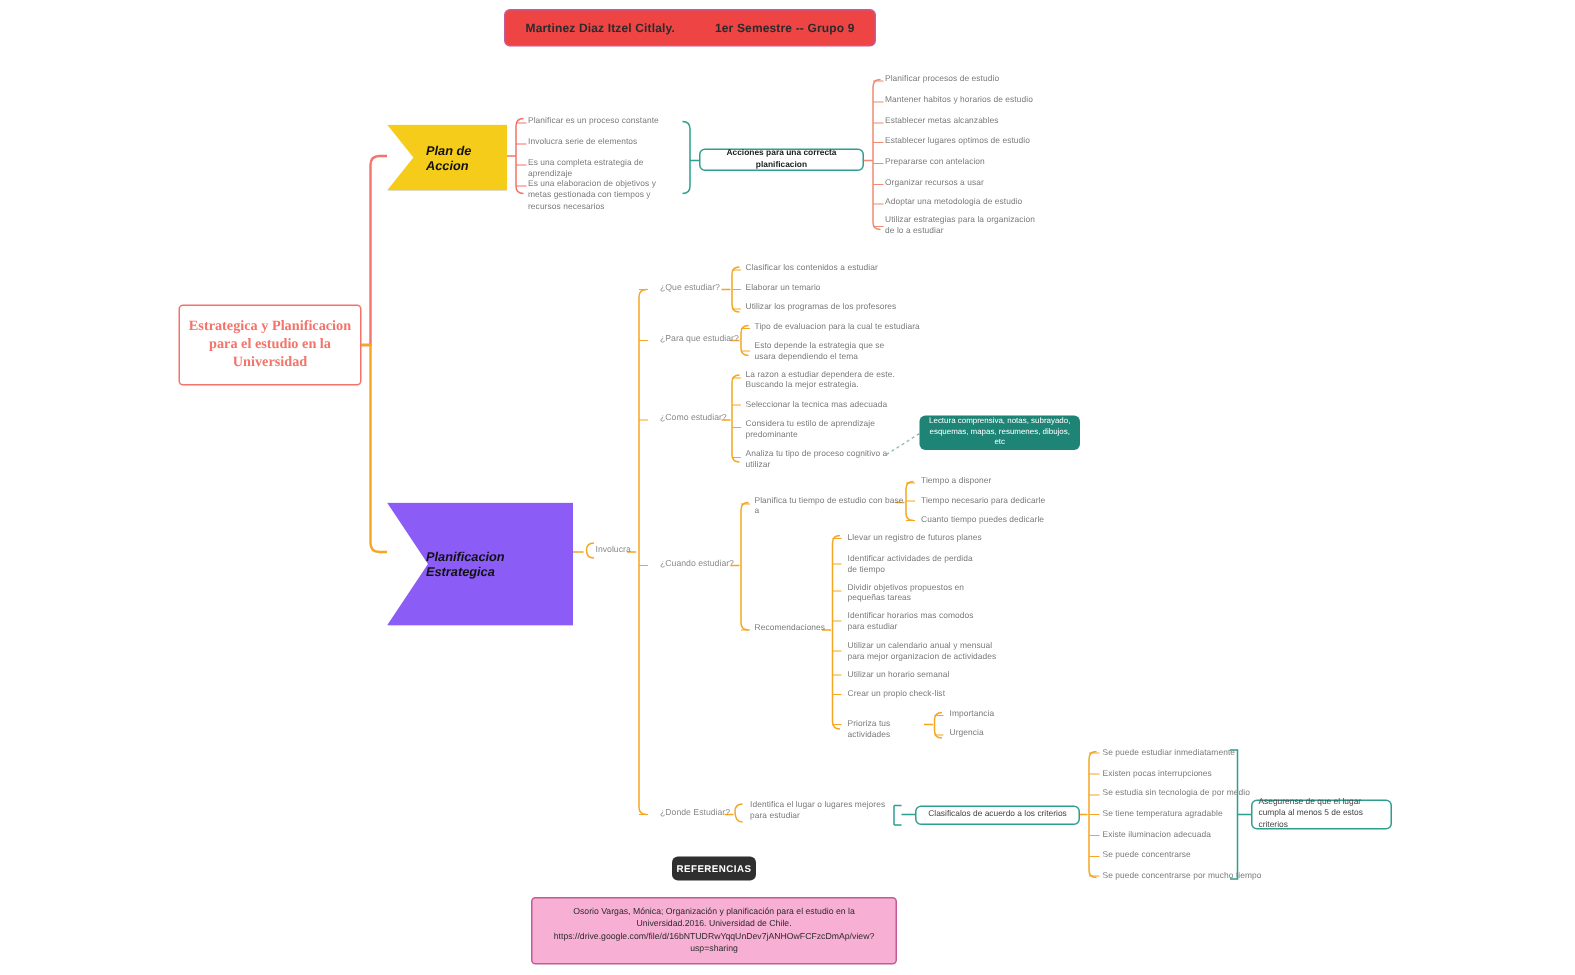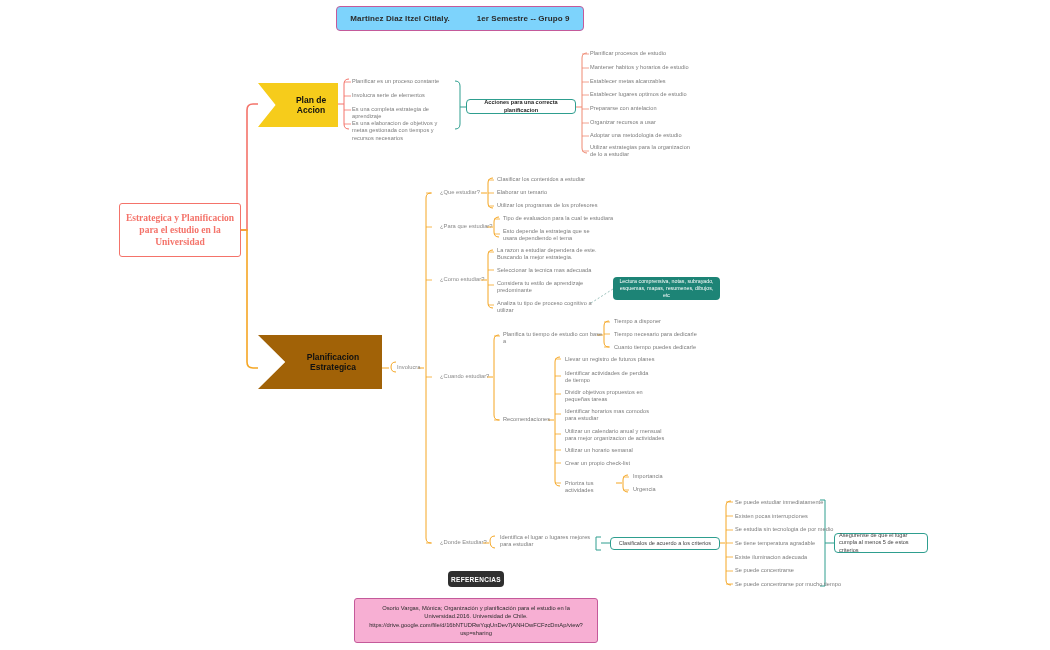--- a/index.html
+++ b/index.html
@@ -7,51 +7,52 @@
     width:1050px;height:650px;background:#ffffff;
     font-family:"Liberation Sans","DejaVu Sans",sans-serif;
     position:relative;overflow:hidden;
     -webkit-font-smoothing:antialiased;
   }
   .abs{position:absolute;}
 
   
   #header-banner{
     left:336px;top:6px;width:246px;height:23px;
-    background:#7dd3fc;border:1px solid #c45a9a;border-radius:4px;
+    background:#ef4444;border:1px solid #c45a9a;border-radius:4px;
     display:flex;align-items:center;justify-content:space-around;
     font-size:8px;font-weight:bold;color:#2b2b2b;letter-spacing:.1px;
   }
   #header-banner span{white-space:nowrap;}
 
   
   #central-node{
     left:119px;top:203px;width:122px;height:54px;
     border:1.4px solid #f4736a;border-radius:3px;background:#fff;
     display:flex;align-items:center;justify-content:center;text-align:center;
     font-family:"Liberation Serif","DejaVu Serif",serif;
     font-weight:bold;font-size:9.5px;line-height:12px;color:#f4736a;
     padding:0 4px;box-sizing:border-box;
   }
 
   
   .chevron{
     display:flex;align-items:center;justify-content:center;
-    font-size:8.5px;font-weight:bold;color:#111;text-align:center;
+    font-size:8.5px;font-weight:bold;color:#111;text-align:left;
     box-sizing:border-box;padding-left:26px;
     clip-path:polygon(0% 0%,78% 0%,100% 0%,100% 100%,78% 100%,0% 100%,22% 50%);
+    font-style:italic;
   }
   #chevron-plan{
     left:258px;top:83px;width:80px;height:44px;
     background:#f6cc1b;
     filter:drop-shadow(1.5px 1.5px 0 #222);
   }
   #chevron-estrategica{
-    left:258px;top:335px;width:124px;height:54px;
-    background:#a16207;
+    left:258px;top:335px;width:124px;height:82px;
+    background:#8b5cf6;
     filter:drop-shadow(1.5px 1.5px 0 #222);
   }
 
   
   .leaf{
     font-size:5.6px;line-height:7.4px;color:#7b7b7b;
     letter-spacing:.05px;
   }
   .node-label{
     font-size:5.8px;color:#8a8a8a;line-height:7.4px;

